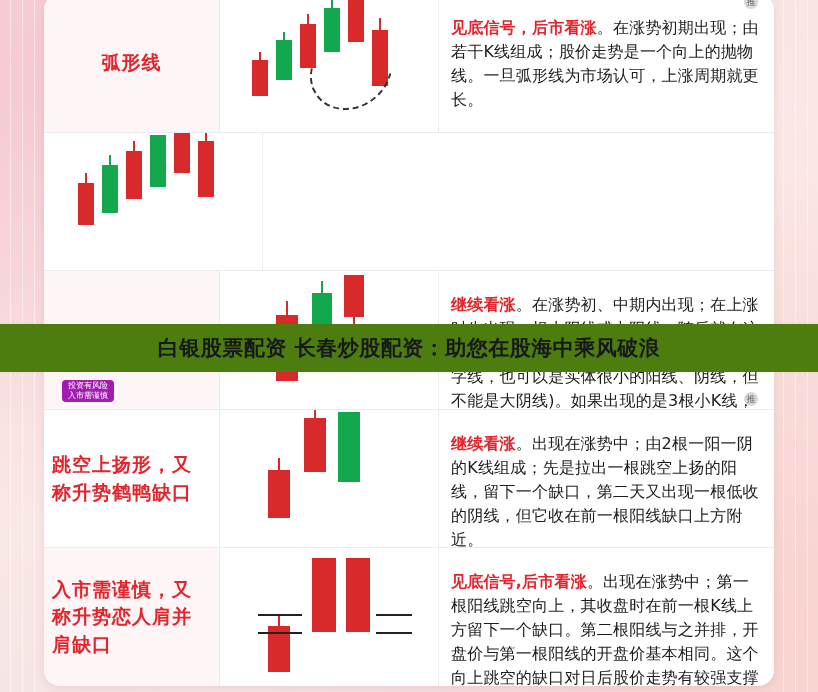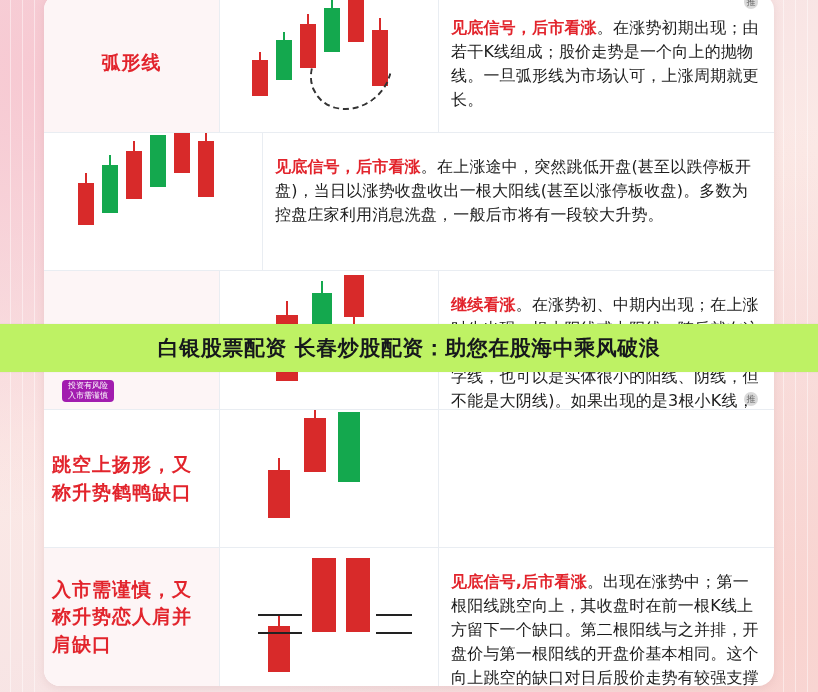--- a/index.html
+++ b/index.html
@@ -54,21 +54,21 @@
     background:#a21caf;color:#fff;font-size:8px;line-height:10px;text-align:center;
     padding:1px 2px;box-sizing:border-box;letter-spacing:0;
   }
   .badge-dot{
     position:absolute;width:14px;height:14px;border-radius:50%;
     background:#d9d9d9;color:#666;font-size:9px;line-height:14px;text-align:center;
   }
   
   .overlay{
     position:absolute;left:0;top:324px;width:818px;height:48px;
-    background:#bef264;display:flex;align-items:center;justify-content:center;
+    background:#4d7c0f;display:flex;align-items:center;justify-content:center;
     box-shadow:0 0 0 1px rgba(0,0,0,.02);
   }
   .overlay-text{font-size:21px;font-weight:bold;color:#16181c;letter-spacing:.5px;}
 </style>
 </head>
 <body>
 
 <div class="bg-wrap">
   <div class="bg-stripe" style="left:10px"></div>
   <div class="bg-stripe" style="left:22px"></div>
@@ -110,23 +110,20 @@
         <div class="wick wick-red" style="left:41px;top:40px;height:12px;"></div>
         <div class="candle body-green" style="left:58px;top:32px;width:16px;height:48px;"></div>
         <div class="wick wick-green" style="left:65px;top:22px;height:12px;"></div>
         <div class="candle body-red" style="left:82px;top:18px;width:16px;height:48px;"></div>
         <div class="wick wick-red" style="left:89px;top:8px;height:12px;"></div>
         <div class="candle body-green" style="left:106px;top:2px;width:16px;height:52px;"></div>
         <div class="candle body-red" style="left:130px;top:0px;width:16px;height:40px;"></div>
         <div class="candle body-red" style="left:154px;top:8px;width:16px;height:56px;"></div>
         <div class="wick wick-red" style="left:161px;top:0px;height:10px;"></div>
       </div>
-      <div class="c-desc">
-        <p class="desc-text"><span class="hl">见底信号，后市看涨</span><span>。在上涨途中，突然跳低开盘(甚至以跌停板开盘)，当日以涨势收盘收出一根大阳线(甚至以涨停板收盘)。多数为控盘庄家利用消息洗盘，一般后市将有一段较大升势。</span></p>
-      </div>
     </div>
 
     <div class="row">
       <div class="c-name">
         <div class="name-text">上涨二颗星</div>
       </div>
       <div class="c-chart">
         <div class="candle body-red" style="left:56px;top:44px;width:22px;height:66px;"></div>
         <div class="wick wick-red" style="left:66px;top:30px;height:16px;"></div>
         <div class="candle body-green" style="left:92px;top:22px;width:20px;height:32px;"></div>
@@ -142,20 +139,23 @@
     <div class="row">
       <div class="c-name">
         <div class="name-text">跳空上扬形，又称升势鹤鸭缺口</div>
       </div>
       <div class="c-chart">
         <div class="candle body-red" style="left:48px;top:60px;width:22px;height:48px;"></div>
         <div class="wick wick-red" style="left:58px;top:48px;height:14px;"></div>
         <div class="candle body-red" style="left:84px;top:8px;width:22px;height:54px;"></div>
         <div class="wick wick-red" style="left:94px;top:0px;height:10px;"></div>
         <div class="candle body-green" style="left:118px;top:2px;width:22px;height:70px;"></div>
+      </div>
+      <div class="c-desc">
+        <p class="desc-text"><span class="hl">继续看涨</span><span>。出现在涨势中；由2根一阳一阴的K线组成；先是拉出一根跳空上扬的阳线，留下一个缺口，第二天又出现一根低收的阴线，但它收在前一根阳线缺口上方附近。</span></p>
       </div>
     </div>
 
     <div class="row">
       <div class="c-name">
         <div class="name-text">入市需谨慎，又称升势恋人肩并肩缺口</div>
       </div>
       <div class="c-chart">
         <div class="candle body-red" style="left:48px;top:78px;width:22px;height:46px;"></div>
         <div class="wick wick-red" style="left:58px;top:66px;height:14px;"></div>

